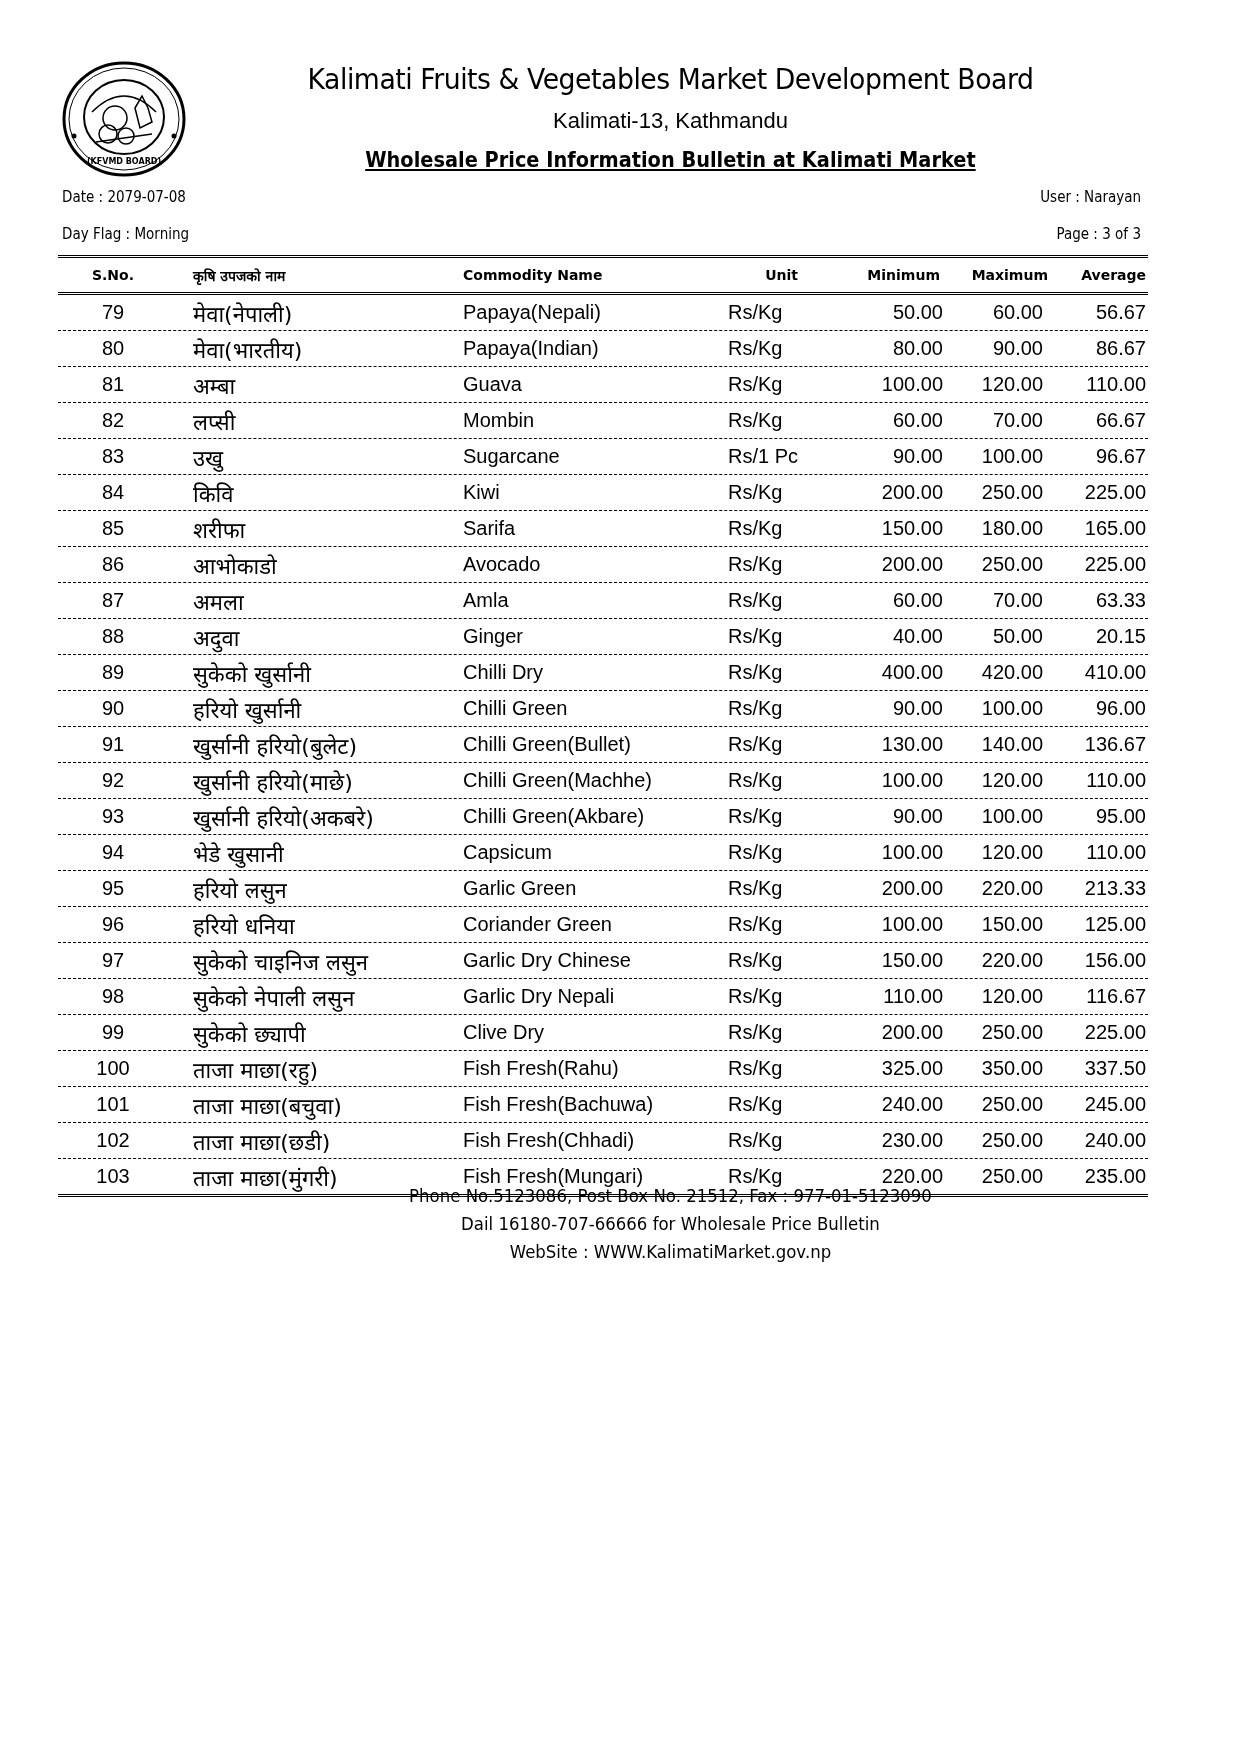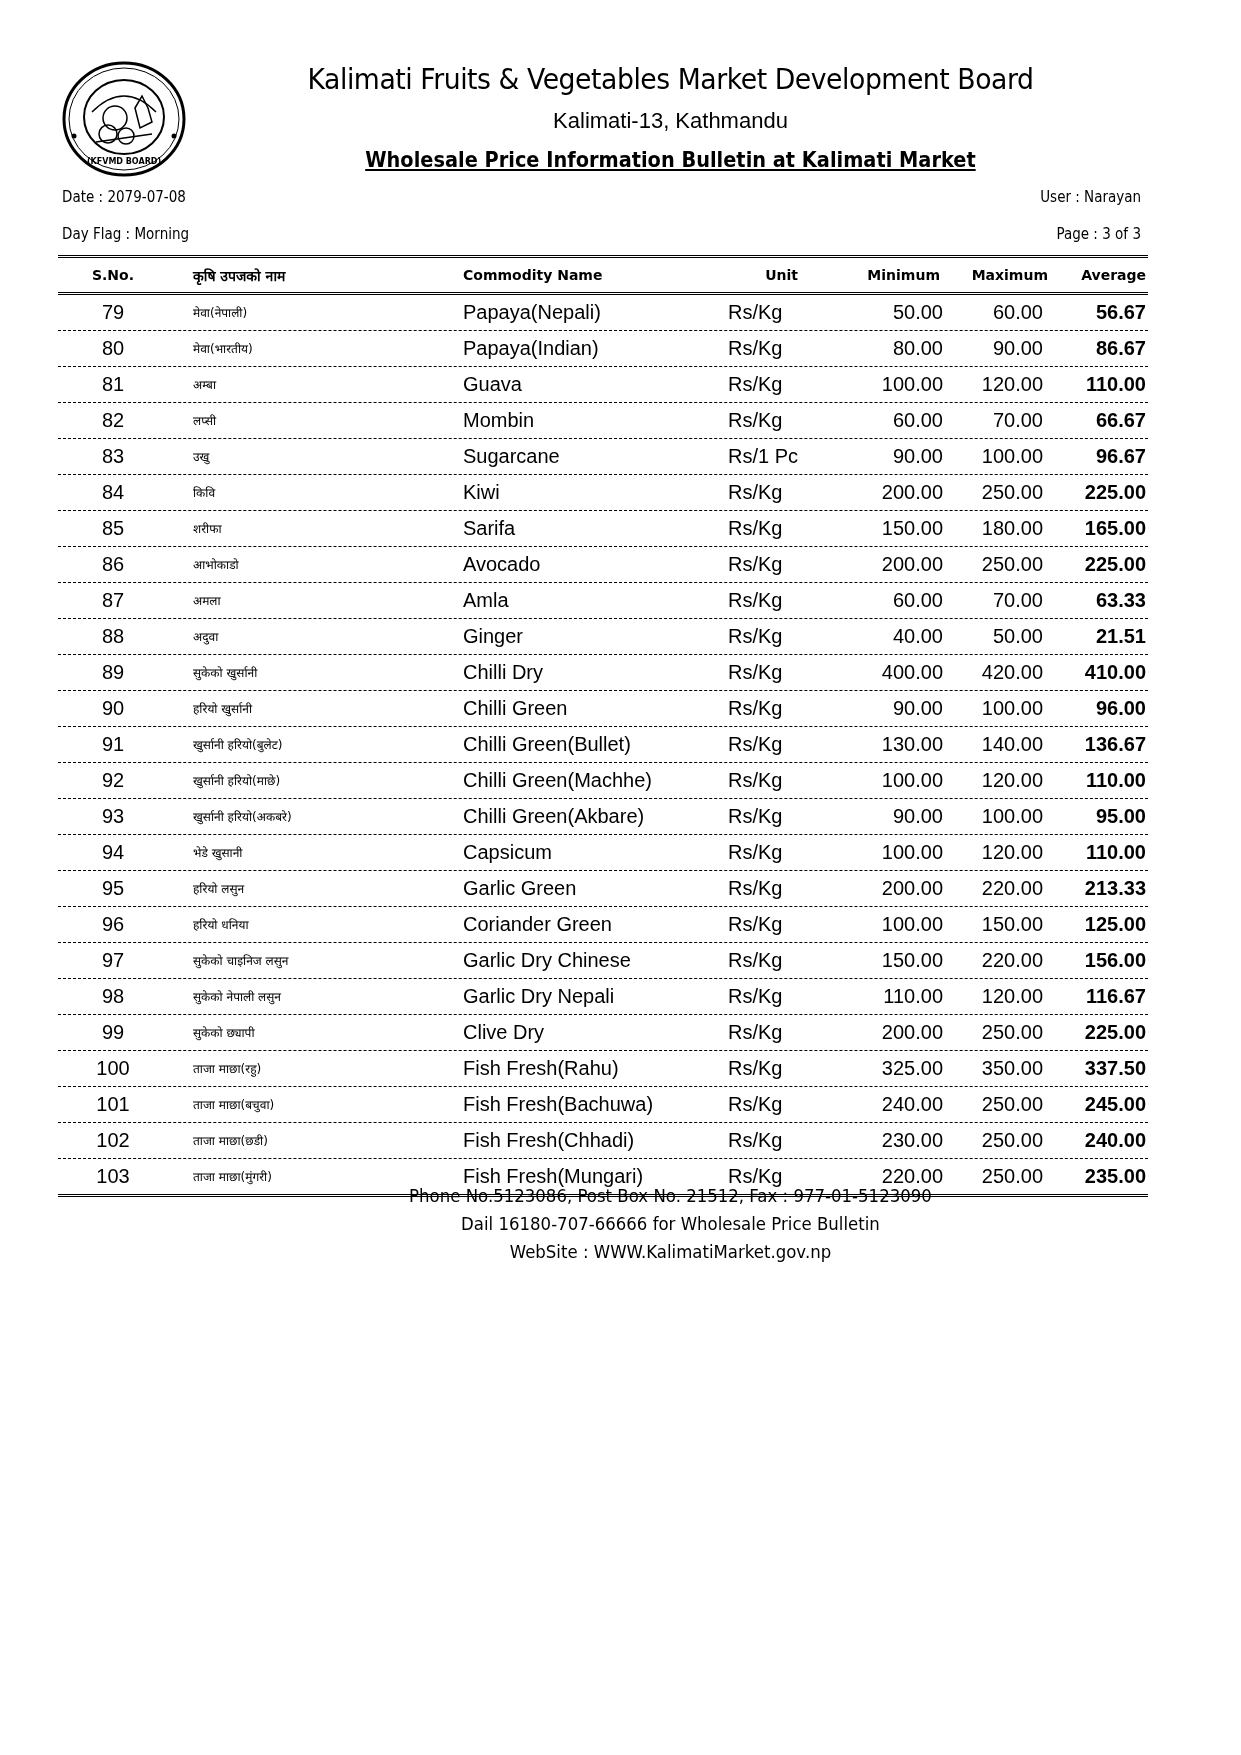--- a/index.html
+++ b/index.html
@@ -12,27 +12,27 @@
   .meta { position: absolute; font-size: 15px; font-family: "DejaVu Sans", sans-serif; transform: scaleX(0.9); }
   .meta.left { left: 62px; transform-origin: 0 0; }
   .meta.right { right: 100px; transform-origin: 100% 0; }
   .table { position: absolute; left: 58px; top: 255px; width: 1090px; }
   .thead { height: 34px; border-top: 3px double #000; border-bottom: 3px double #000; position: relative; }
   .row { height: 35px; position: relative; border-bottom: 1px dashed #000; }
   .row.last { border-bottom: 3px double #000; }
   .cell { position: absolute; top: 0; height: 100%; display: flex; align-items: center; font-size: 20px; font-family: "Liberation Sans", sans-serif; white-space: nowrap; }
   .thead .cell { font-weight: bold; font-family: "DejaVu Sans", sans-serif; font-size: 14px; }
   .c-sno { left: 20px; width: 70px; justify-content: center; }
-  .c-np { left: 135px; width: 260px; font-family: "DejaVu Sans", sans-serif; font-size: 12px; }
+  .c-np { left: 135px; width: 260px; font-family: "DejaVu Sans", sans-serif; font-size: 22px; }
   .c-en { left: 405px; width: 270px; }
   .c-unit { left: 670px; width: 110px; }
   .thead .c-unit { justify-content: flex-end; left: 640px; width: 100px; }
   .c-min { left: 775px; width: 110px; justify-content: flex-end; }
   .c-max { left: 885px; width: 100px; justify-content: flex-end; }
-  .c-avg { left: 990px; width: 98px; justify-content: flex-end; font-weight: bold; }
+  .c-avg { left: 990px; width: 98px; justify-content: flex-end; font-weight: normal; }
   .thead .c-min { left: 770px; width: 112px; text-align: center; }
   .thead .c-max { left: 880px; width: 110px; }
   .thead .c-avg { left: 990px; width: 98px; }
   .footer { position: absolute; left: 0; width: 1341px; text-align: center; font-size: 18px; font-family: "DejaVu Sans", sans-serif; transform: scaleX(0.92); transform-origin: 670px 0; }
 </style>
 </head>
 <body>
 
 <div class="page">
 
@@ -152,21 +152,21 @@
           <div class="cell c-max">70.00</div>
           <div class="cell c-avg">63.33</div>
         </div>
         <div class="row">
           <div class="cell c-sno">88</div>
           <div class="cell c-np">अदुवा</div>
           <div class="cell c-en">Ginger</div>
           <div class="cell c-unit">Rs/Kg</div>
           <div class="cell c-min">40.00</div>
           <div class="cell c-max">50.00</div>
-          <div class="cell c-avg">21.51</div>
+          <div class="cell c-avg">20.15</div>
         </div>
         <div class="row">
           <div class="cell c-sno">89</div>
           <div class="cell c-np">सुकेको खुर्सानी</div>
           <div class="cell c-en">Chilli Dry</div>
           <div class="cell c-unit">Rs/Kg</div>
           <div class="cell c-min">400.00</div>
           <div class="cell c-max">420.00</div>
           <div class="cell c-avg">410.00</div>
         </div>

